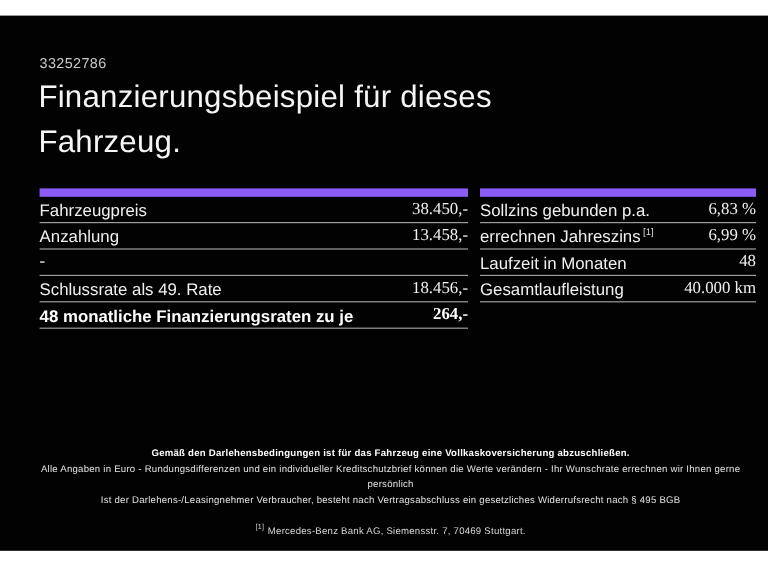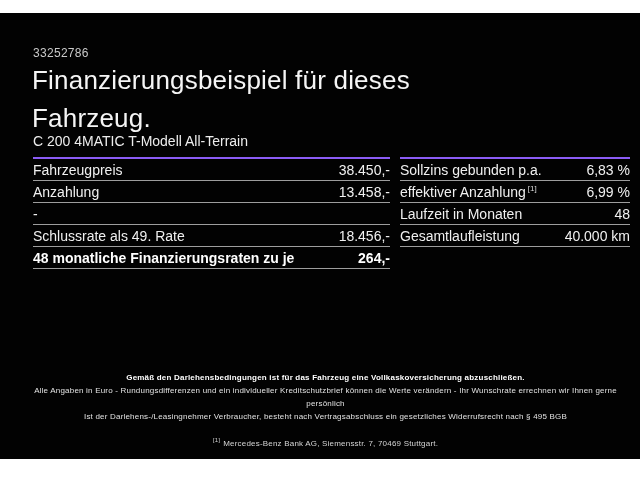--- a/index.html
+++ b/index.html
@@ -46,36 +46,36 @@
   .subtitle {
     position: absolute;
     left: 33px;
     top: 120px;
     font-size: 14px;
     color: #ededed;
   }
   .tbl {
     position: absolute;
     top: 144px;
-    border-top: 2px solid #8b5cf6;
+    border-top: 7px solid #8b5cf6;
   }
   .tbl-left  { left: 33px;  width: 357px; }
   .tbl-right { left: 400px; width: 230px; }
   .tbl-row {
     display: flex;
     justify-content: space-between;
     align-items: center;
     height: 21px;
     border-bottom: 1px solid #9d9d9d;
     font-size: 14px;
     color: #f0f0f0;
     white-space: nowrap;
   }
   .tbl-row .lbl { text-align: left; }
-  .tbl-row .val { text-align: center; }
+  .tbl-row .val { text-align: center; font-family: Liberation Serif, serif; }
   .tbl-row.bold { font-weight: 700; color: #ffffff; }
   .sup {
     font-size: 8px;
     vertical-align: super;
     margin-left: 2px;
     color: #dcdcdc;
   }
   .legal {
     position: absolute;
     left: 33px;
@@ -111,21 +111,20 @@
 
 <div class="viewport">
   <div class="letterbox top"></div>
 
   <div class="stage">
 
     <div class="ref-number">33252786</div>
 
     <h1 class="title"><span>Finanzierungsbeispiel für dieses</span><br><span>Fahrzeug.</span></h1>
 
-    <div class="subtitle">C 200 4MATIC T-Modell All-Terrain</div>
 
     <div class="tbl tbl-left">
       <div class="tbl-row">
         <span class="lbl">Fahrzeugpreis</span>
         <span class="val">38.450,-</span>
       </div>
       <div class="tbl-row">
         <span class="lbl">Anzahlung</span>
         <span class="val">13.458,-</span>
       </div>
@@ -141,21 +140,21 @@
         <span class="val">264,-</span>
       </div>
     </div>
 
     <div class="tbl tbl-right">
       <div class="tbl-row">
         <span class="lbl">Sollzins gebunden p.a.</span>
         <span class="val">6,83 %</span>
       </div>
       <div class="tbl-row">
-        <span class="lbl"><span>effektiver Anzahlung</span><span class="sup">[1]</span></span>
+        <span class="lbl"><span>errechnen Jahreszins</span><span class="sup">[1]</span></span>
         <span class="val">6,99 %</span>
       </div>
       <div class="tbl-row">
         <span class="lbl">Laufzeit in Monaten</span>
         <span class="val">48</span>
       </div>
       <div class="tbl-row">
         <span class="lbl">Gesamtlaufleistung</span>
         <span class="val">40.000 km</span>
       </div>

